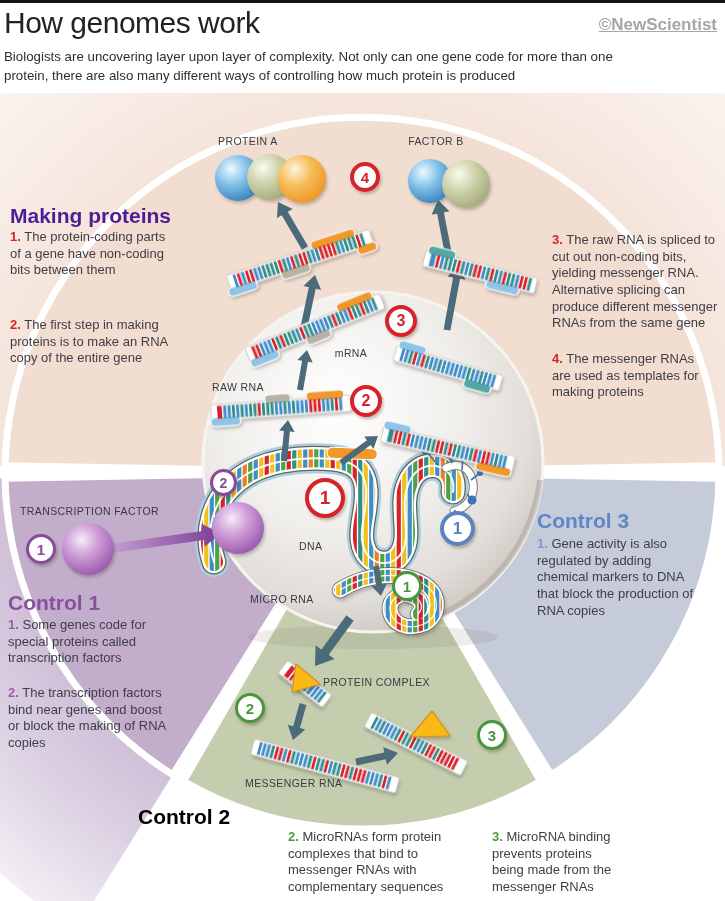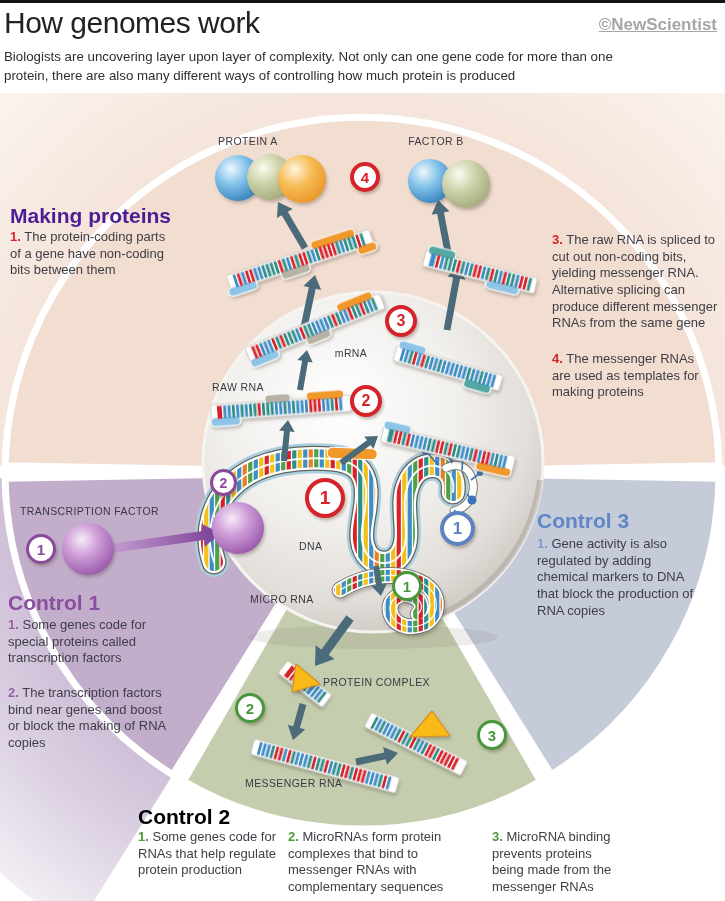--- a/index.html
+++ b/index.html
@@ -447,32 +447,32 @@
       </g>
     </svg>
 
   <div class="topbar"></div>
   <div class="title">How genomes work</div>
   <div class="brand">©NewScientist</div>
   <div class="subtitle">Biologists are uncovering layer upon layer of complexity. Not only can one gene code for more than one protein, there are also many different ways of controlling how much protein is produced</div>
 
   <div class="heading h-red" style="left:10px;top:204px">Making proteins</div>
   <div class="item" style="left:10px;top:229px;width:164px"><span class="num n-red">1.</span> <span>The protein-coding parts of a gene have non-coding bits between them</span></div>
+  <div class="item" style="left:10px;top:317px;width:164px"><span class="num n-red">2.</span> <span>The first step in making proteins is to make an RNA copy of the entire gene</span></div>
   <div class="item" style="left:552px;top:232px;width:178px"><span class="num n-red">3.</span> <span>The raw RNA is spliced to cut out non-coding bits, yielding messenger RNA. Alternative splicing can produce different messenger RNAs from the same gene</span></div>
   <div class="item" style="left:552px;top:351px;width:162px"><span class="num n-red">4.</span> <span>The messenger RNAs are used as templates for making proteins</span></div>
 
   <div class="heading h-purple" style="left:8px;top:591px">Control 1</div>
   <div class="item" style="left:8px;top:617px;width:155px"><span class="num n-purple">1.</span> <span>Some genes code for special proteins called transcription factors</span></div>
   <div class="item" style="left:8px;top:685px;width:158px"><span class="num n-purple">2.</span> <span>The transcription factors bind near genes and boost or block the making of RNA copies</span></div>
 
   <div class="heading h-blue" style="left:537px;top:509px">Control 3</div>
   <div class="item" style="left:537px;top:536px;width:166px"><span class="num n-blue">1.</span> <span>Gene activity is also regulated by adding chemical markers to DNA that block the production of RNA copies</span></div>
 
   <div class="heading h-green" style="left:138px;top:805px">Control 2</div>
-  <div class="item" style="left:138px;top:829px;width:140px"><span class="num n-green">1.</span> <span>Some genes code for RNAs that help regulate protein production</span></div>
   <div class="item" style="left:288px;top:829px;width:166px"><span class="num n-green">2.</span> <span>MicroRNAs form protein complexes that bind to messenger RNAs with complementary sequences</span></div>
   <div class="item" style="left:492px;top:829px;width:124px"><span class="num n-green">3.</span> <span>MicroRNA binding prevents proteins being made from the messenger RNAs</span></div>
 
   <div class="lbl" style="left:218px;top:135px;width:90px;text-align:left">PROTEIN A</div>
   <div class="lbl" style="left:390px;top:135px;width:92px;text-align:center">FACTOR B</div>
   <div class="lbl" style="left:310px;top:347px;width:82px;text-align:center">mRNA</div>
   <div class="lbl" style="left:212px;top:381px">RAW RNA</div>
   <div class="lbl" style="left:299px;top:540px">DNA</div>
   <div class="lbl" style="left:250px;top:593px">MICRO RNA</div>
   <div class="lbl" style="left:20px;top:505px">TRANSCRIPTION FACTOR</div>

